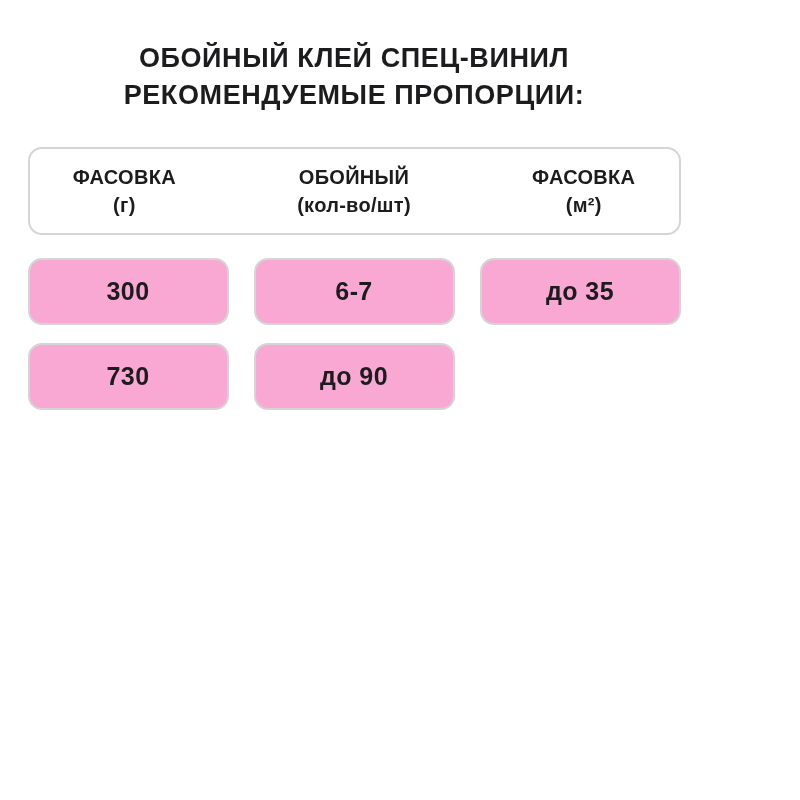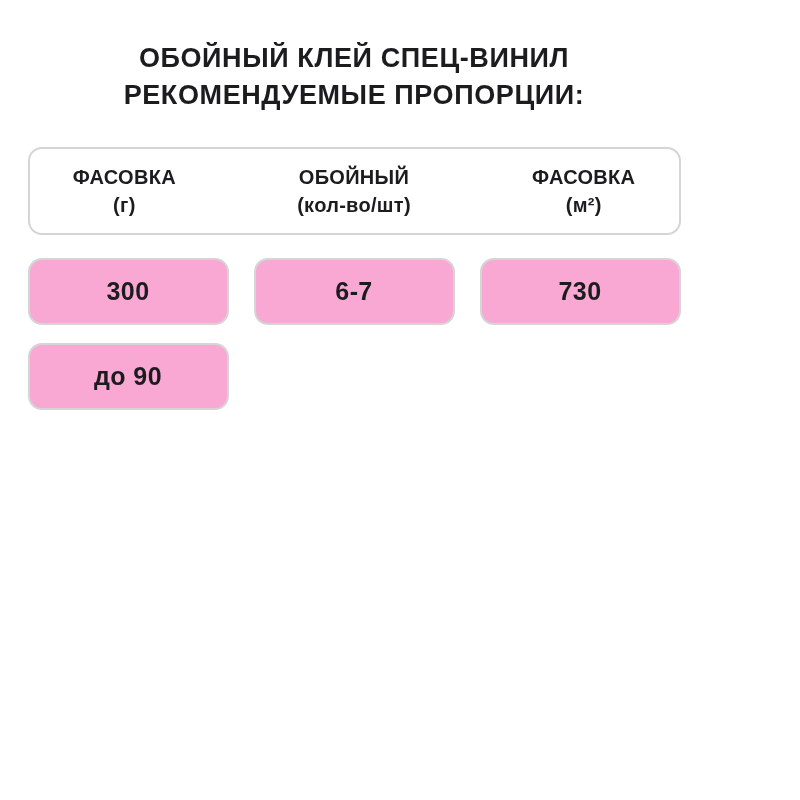--- a/index.html
+++ b/index.html
@@ -103,19 +103,20 @@
       </div>
       <div class="header-cell">
         <span>ФАСОВКА</span>
         <span>(м²)</span>
       </div>
     </div>
 
     <div class="data-grid">
       <div class="data-cell">300</div>
       <div class="data-cell">6-7</div>
+      <div class="data-cell">до 35</div>
 
       <div class="data-cell">730</div>
       <div class="data-cell">до 90</div>
     </div>
 
   </div>
 </div>
 
 </body></html>

